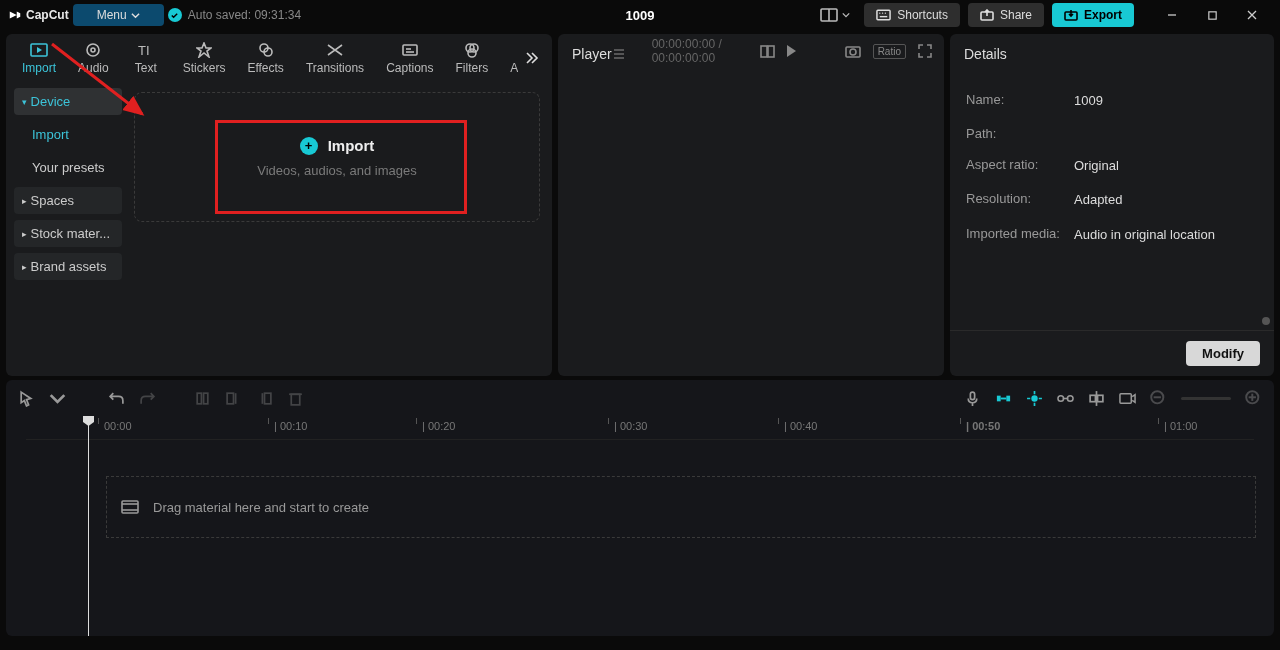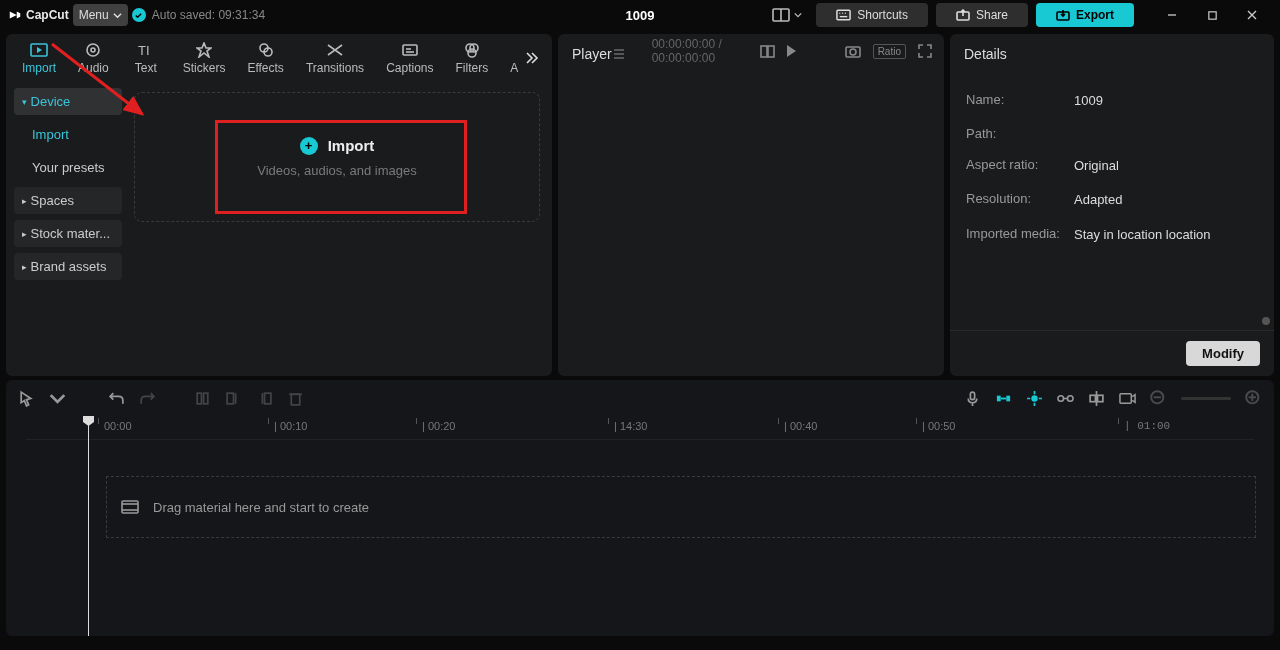--- a/index.html
+++ b/index.html
@@ -1,27 +1,27 @@
 <!DOCTYPE html>
 <html><head>
 <meta charset="utf-8">
 <style>
 * { margin:0; padding:0; box-sizing:border-box; font-family:-apple-system,BlinkMacSystemFont,"Segoe UI",Arial,sans-serif; }
 body { background:#0a0a0a; color:#d0d0d0; width:1280px; height:650px; overflow:hidden; font-size:13px; position:relative; }
 .titlebar { height:30px; background:#0a0a0a; display:flex; align-items:center; padding:0 8px; gap:4px; }
 .logo { display:flex; align-items:center; gap:4px; font-weight:600; font-size:12px; color:#e8e8e8;}
 .logo svg{width:14px;height:14px;}
-.menu-btn { background:#404040; border:none; color:#ddd; padding:4px 6px; border-radius:4px; font-size:12px; display:flex; align-items:center; gap:4px; cursor:pointer;justify-content:center;}
+.menu-btn { background:#0c4a6e; border:none; color:#ddd; padding:4px 24px; border-radius:4px; font-size:12px; display:flex; align-items:center; gap:4px; cursor:pointer;justify-content:center;}
 .autosave{display:flex;align-items:center;gap:6px;color:#888;font-size:12px;}
 .check-icon{width:14px;height:14px;background:#18c9d4;border-radius:50%;display:flex;align-items:center;justify-content:center;}
 .check-icon svg{width:9px;height:9px;}
 .title-center{position:absolute;left:50%;transform:translateX(-50%);font-weight:600;color:#fff;font-size:13px;}
 .titlebar-right{margin-left:auto;display:flex;align-items:center;gap:8px;}
 .ratio-btn{background:transparent;border:none;color:#bbb;padding:4px 6px;display:flex;align-items:center;gap:4px;cursor:pointer;}
-.tb-btn{background:#2e2e2e;border:none;color:#ddd;padding:5px 20px;border-radius:4px;font-size:12px;display:flex;align-items:center;gap:6px;cursor:pointer;}
+.tb-btn{background:#2e2e2e;border:none;color:#ddd;padding:5px 12px;border-radius:4px;font-size:12px;display:flex;align-items:center;gap:6px;cursor:pointer;}
 .tb-btn.export{background:#18c9d4;color:#000;font-weight:600;}
 .win-controls{display:flex;gap:0;margin-left:10px;}
 .win-btn{width:40px;height:30px;background:transparent;border:none;color:#ccc;display:flex;align-items:center;justify-content:center;cursor:pointer;}
 .main-area{display:flex;gap:6px;padding:4px 6px;height:350px;}
 .panel{background:#1a1b1d;border-radius:6px;position:relative;}
 .media-panel{width:546px;display:flex;flex-direction:column;}
 .tabs{height:48px;display:flex;align-items:center;padding:0 6px;gap:2px;position:relative;}
 .tab{flex:0 0 auto;display:flex;flex-direction:column;align-items:center;justify-content:center;gap:2px;padding:4px 10px;color:#bbb;font-size:12px;cursor:pointer;min-width:50px;}
 .tab.active{color:#3cc4d9;}
 .tab .ticon{height:18px;display:flex;align-items:center;justify-content:center;}
@@ -340,21 +340,21 @@
       <div class="drow">
           <span class="dlabel">Aspect ratio:</span>
           <span class="dval">Original</span>
         </div>
       <div class="drow">
           <span class="dlabel">Resolution:</span>
           <span class="dval">Adapted</span>
         </div>
       <div class="drow">
           <span class="dlabel">Imported media:</span>
-          <span class="dval">Stay in location location</span>
+          <span class="dval">Audio in original location</span>
         </div>
     </div>
     <div class="details-footer">
       <span class="scroll-ind"></span>
       <button class="modify-btn">Modify</button>
     </div>
   </div>
 </div>
 
 <div class="timeline-area">
@@ -461,24 +461,24 @@
               <line x1="6" y1="3" x2="6" y2="9" class="svgicon"></line>
             </svg>
           </span>
       </div>
     </div>
     <div class="tl-body">
       <div class="ruler">
         <span class="tick" style="left:78px;">00:00</span>
         <span class="tick" style="left:248px;">| 00:10</span>
         <span class="tick" style="left:396px;">| 00:20</span>
-        <span class="tick" style="left:588px;">| 14:30</span>
+        <span class="tick" style="left:588px;">| 00:30</span>
         <span class="tick" style="left:758px;">| 00:40</span>
-        <span class="tick" style="left:896px;">| 00:50</span>
-        <span class="tick" style="left:1098px;font-family:Liberation Mono, monospace;">| 01:00</span>
+        <span class="tick" style="left:940px;font-weight:bold;">| 00:50</span>
+        <span class="tick" style="left:1138px;">| 01:00</span>
       </div>
       <div class="playhead"></div>
       <div class="drag-track">
         <svg width="18" height="14" viewBox="0 0 18 14">
             <rect x="1" y="1" width="16" height="12" rx="1" class="svgicon"></rect>
             <line x1="1" y1="4" x2="17" y2="4" class="svgicon"></line>
             <line x1="1" y1="10" x2="17" y2="10" class="svgicon"></line>
           </svg>
         <span>Drag material here and start to create</span>
       </div>

